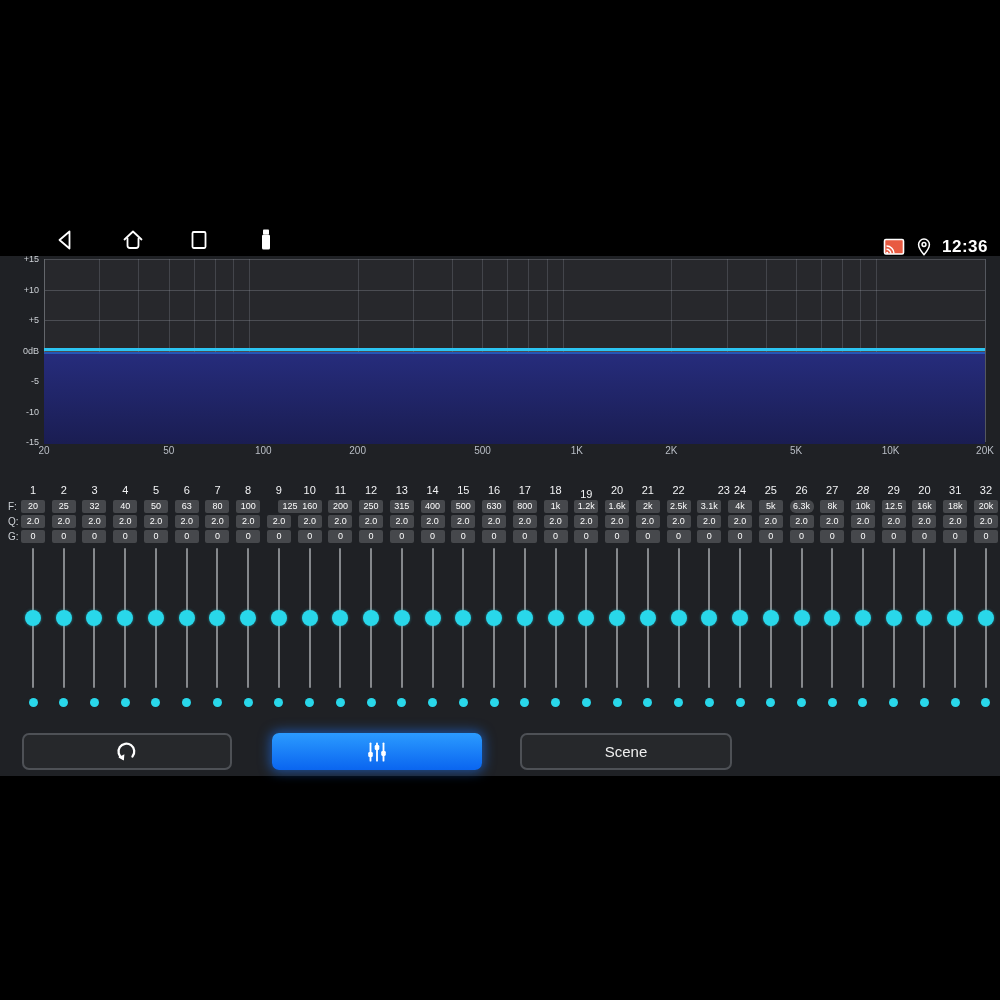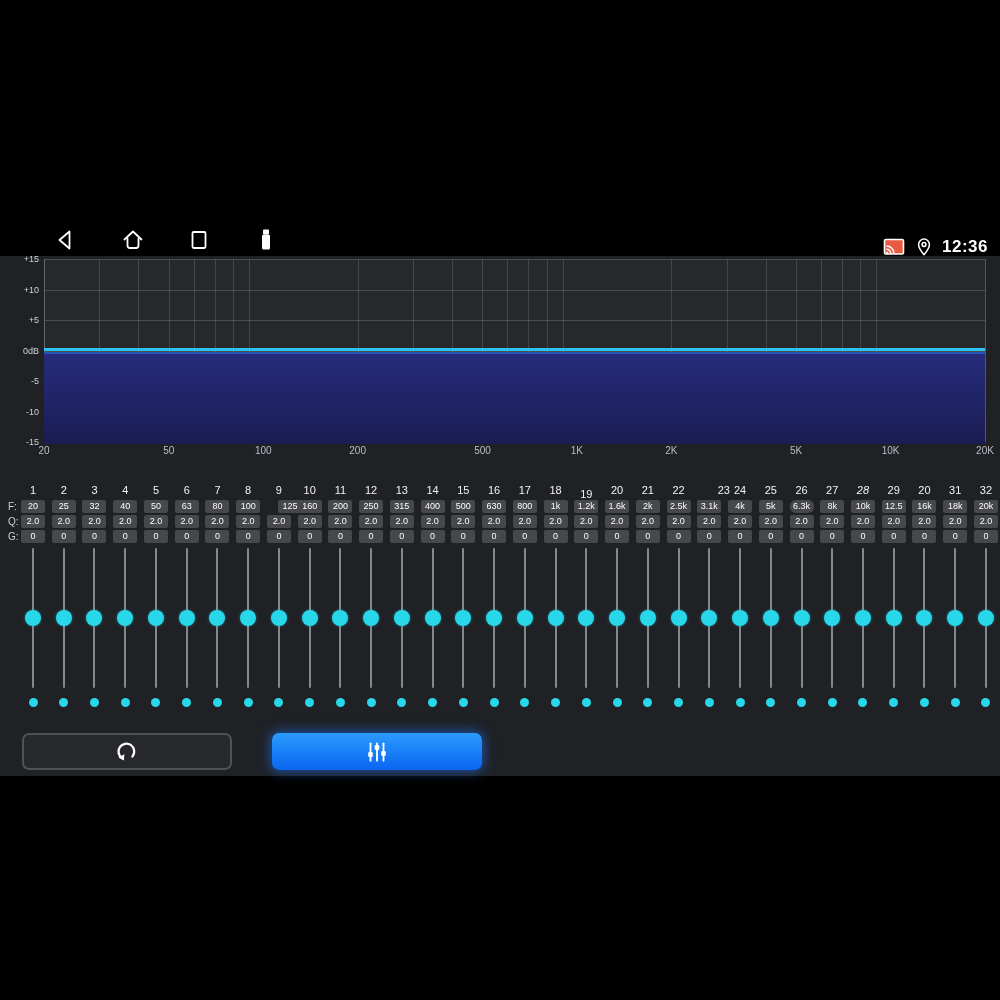--- a/index.html
+++ b/index.html
@@ -381,14 +381,17 @@
           <line x1="12" y1="4" x2="12" y2="20"></line>
           <line x1="18" y1="4" x2="18" y2="20"></line>
         </g>
         <g fill="#fff">
           <rect x="3.9" y="12" width="4.2" height="4.6" rx="1.2"></rect>
           <rect x="9.9" y="5.6" width="4.2" height="4.6" rx="1.2"></rect>
           <rect x="15.9" y="11" width="4.2" height="4.6" rx="1.2"></rect>
         </g>
       </svg>
     </div>
+    <div class="btn" style="left:520px;width:212px">
+      <span>Scene</span>
+    </div>
   </div>
 </div>
 
 </body></html>

